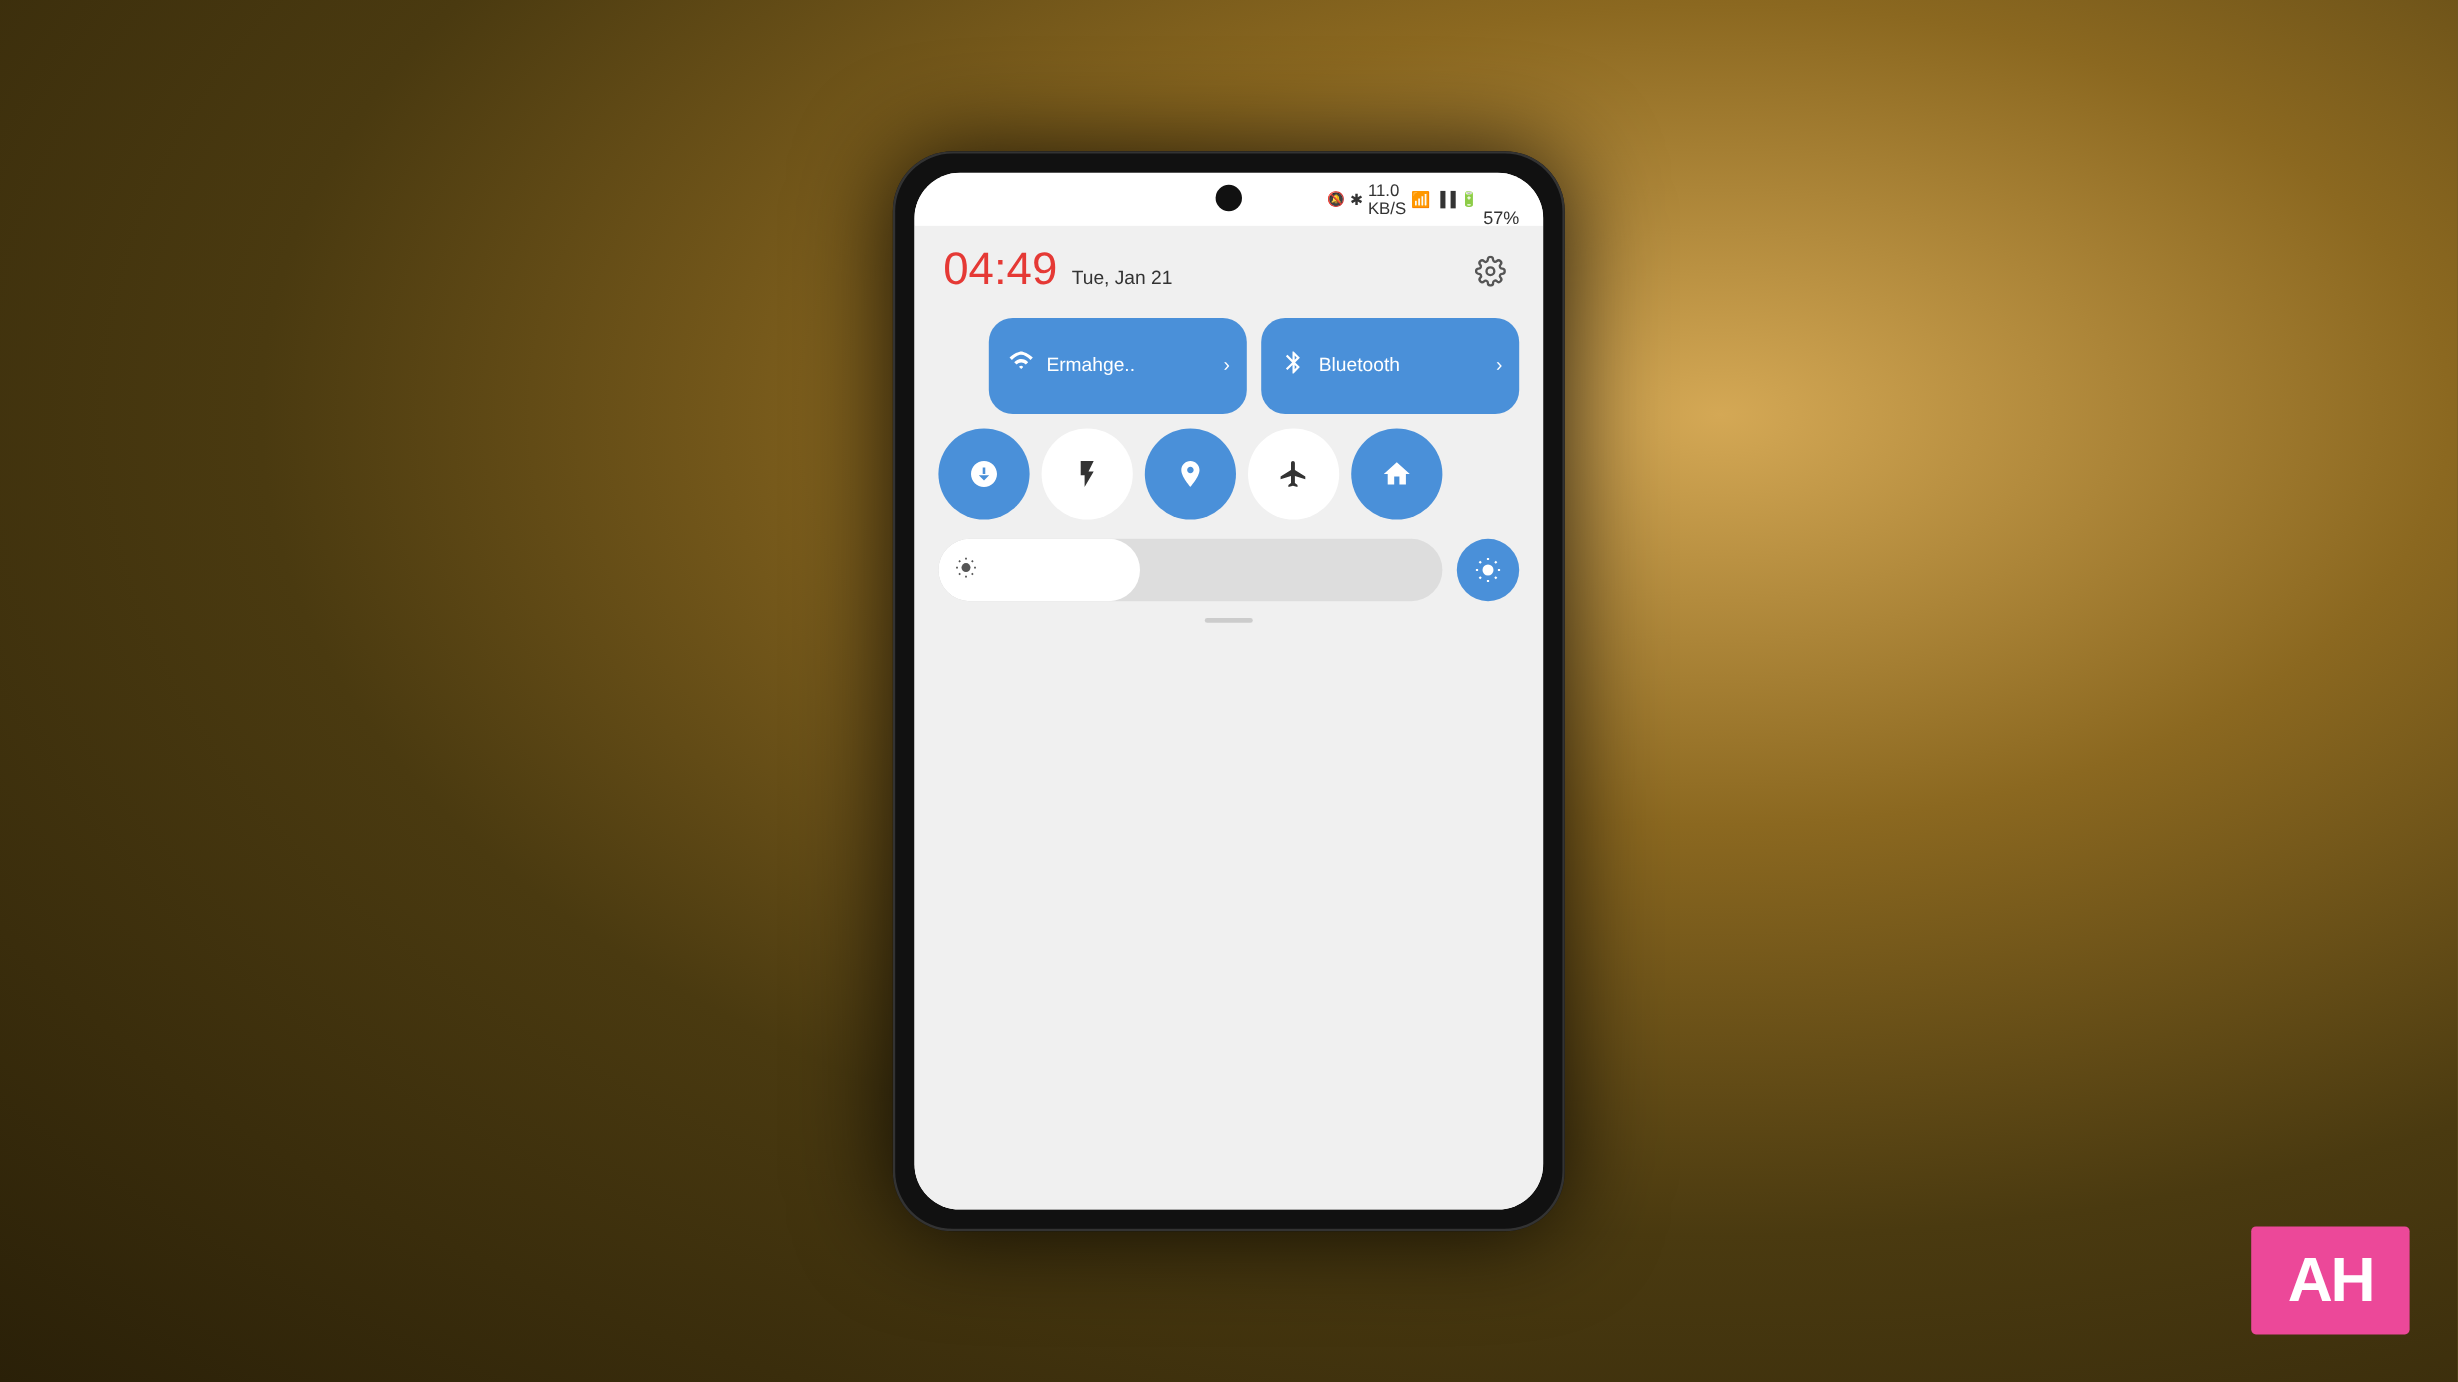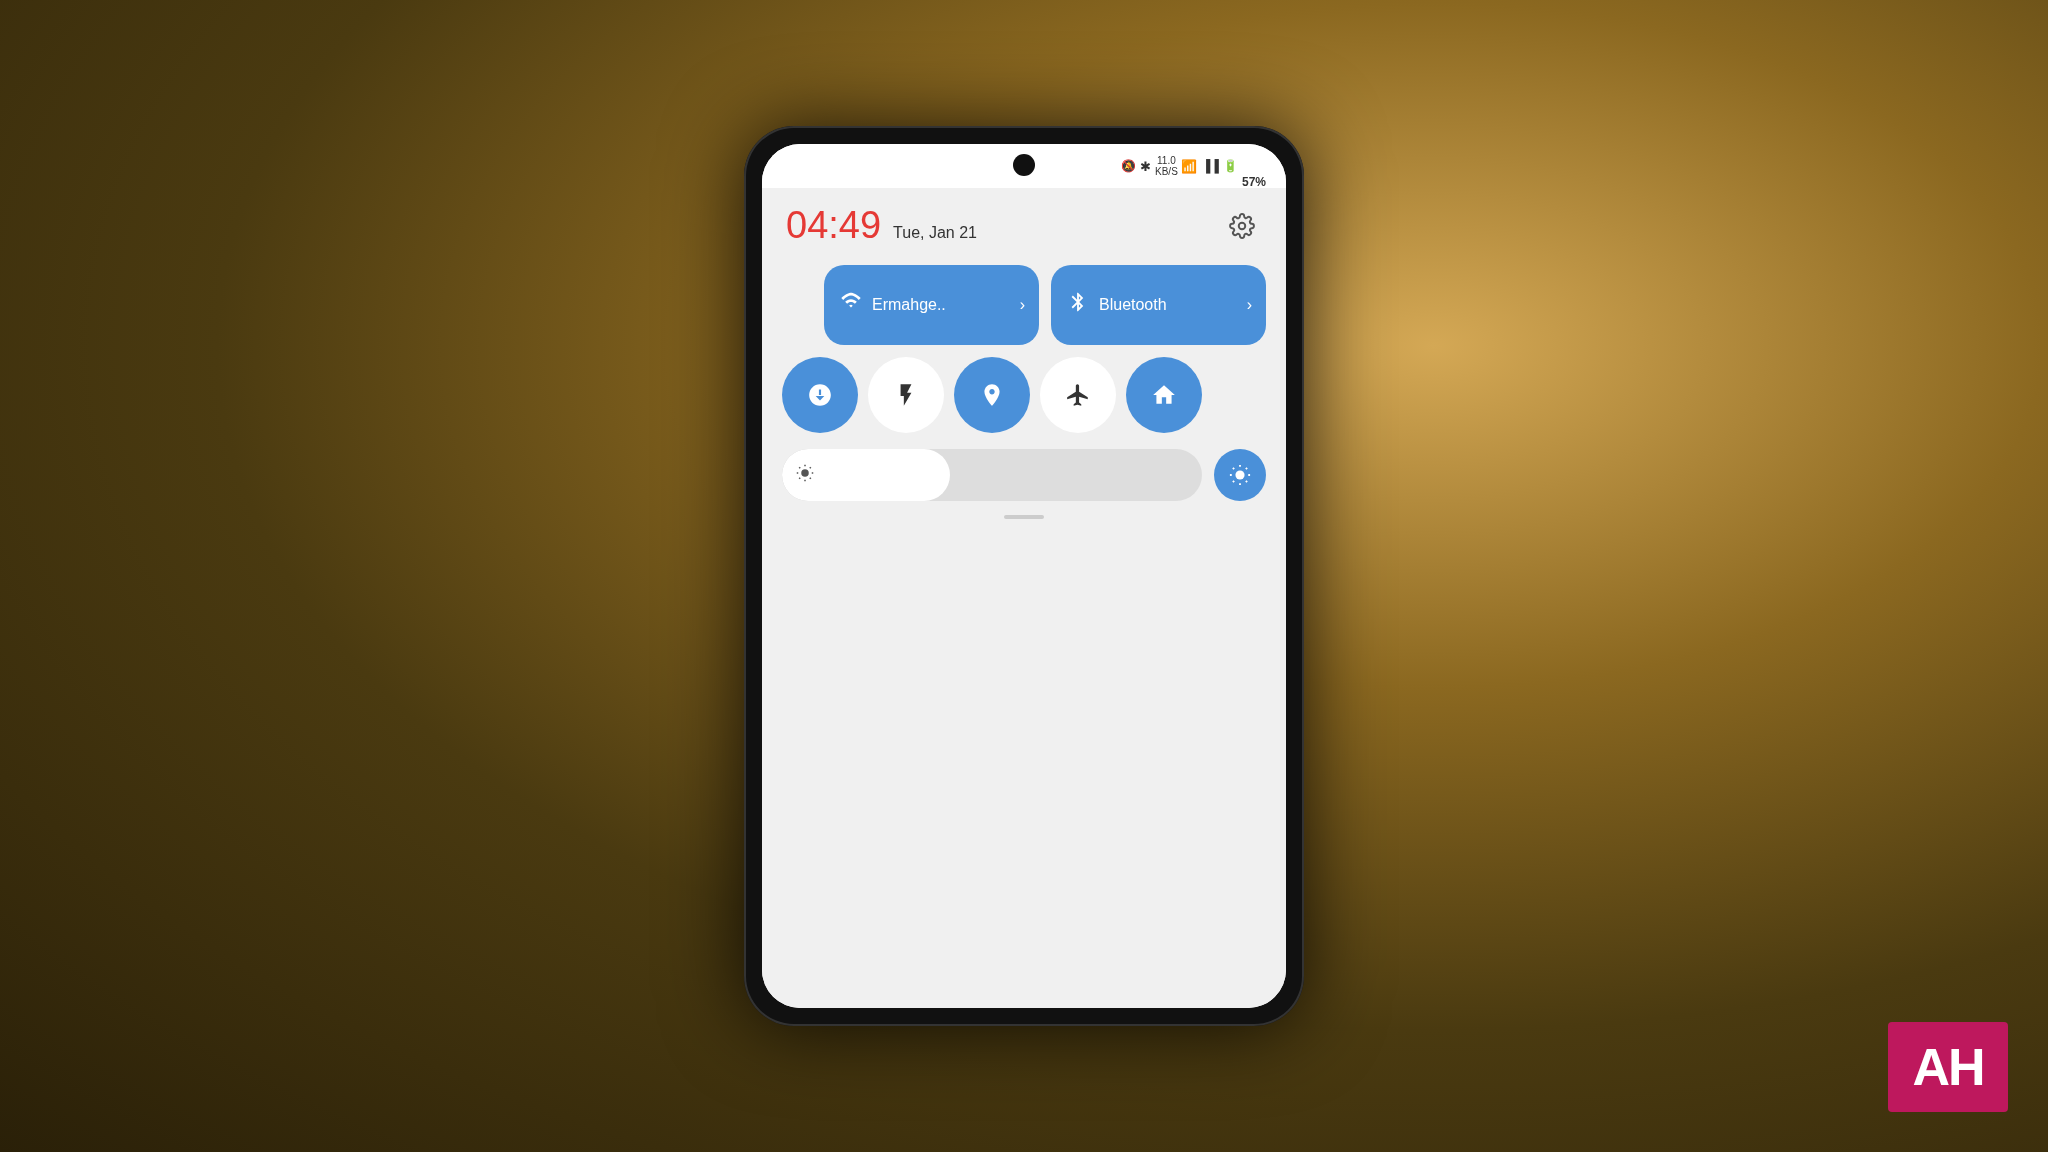--- a/index.html
+++ b/index.html
@@ -19,25 +19,25 @@
       position: absolute;
       inset: 0;
       background: radial-gradient(ellipse at 70% 30%, #d4a855 0%, #8b6820 30%, #4a3a10 60%, #2a2008 100%);
     }
 
     
     .ah-logo {
       position: absolute;
       bottom: 40px;
       right: 40px;
-      background: #be185d;
+      background: #ec4899;
       color: white;
       font-size: 52px;
       font-weight: 900;
-      width: 120px;
+      width: 132px;
       height: 90px;
       display: flex;
       align-items: center;
       justify-content: center;
       border-radius: 4px;
       letter-spacing: -2px;
     }
 
     
     .phone {
@@ -283,25 +283,25 @@
 
 <div class="phone">
   <div class="phone-screen">
 
     <div class="status-bar">
       <div class="camera-notch"></div>
       <div class="status-left"></div>
       <div class="status-right">
         <span style="font-size:12px;">🔕</span>
         <span style="font-size:13px;">✱</span>
-        <span style="font-size:10px; line-height:1.1; text-align:center;">11.0<br>KB/S</span>
+        <span style="font-size:14px; line-height:1.1; ">11.0<br>KB/S</span>
         <span style="font-size:13px;">📶</span>
         <span style="font-size:12px;">▐▐</span>
         <span style="font-size:12px;">🔋</span>
-        <span style="font-size:12px; font-weight:700;margin-top:32px;">57%</span>
+        <span style="font-size:15px; font-weight:400;margin-top:32px;">57%</span>
       </div>
     </div>
 
     <div class="panel-content">
 
       <div class="time-row">
         <div class="time-date-group">
           <span class="time-display">
             <span style="color:#e53935; font-weight:400;">04:49</span>
           </span>

